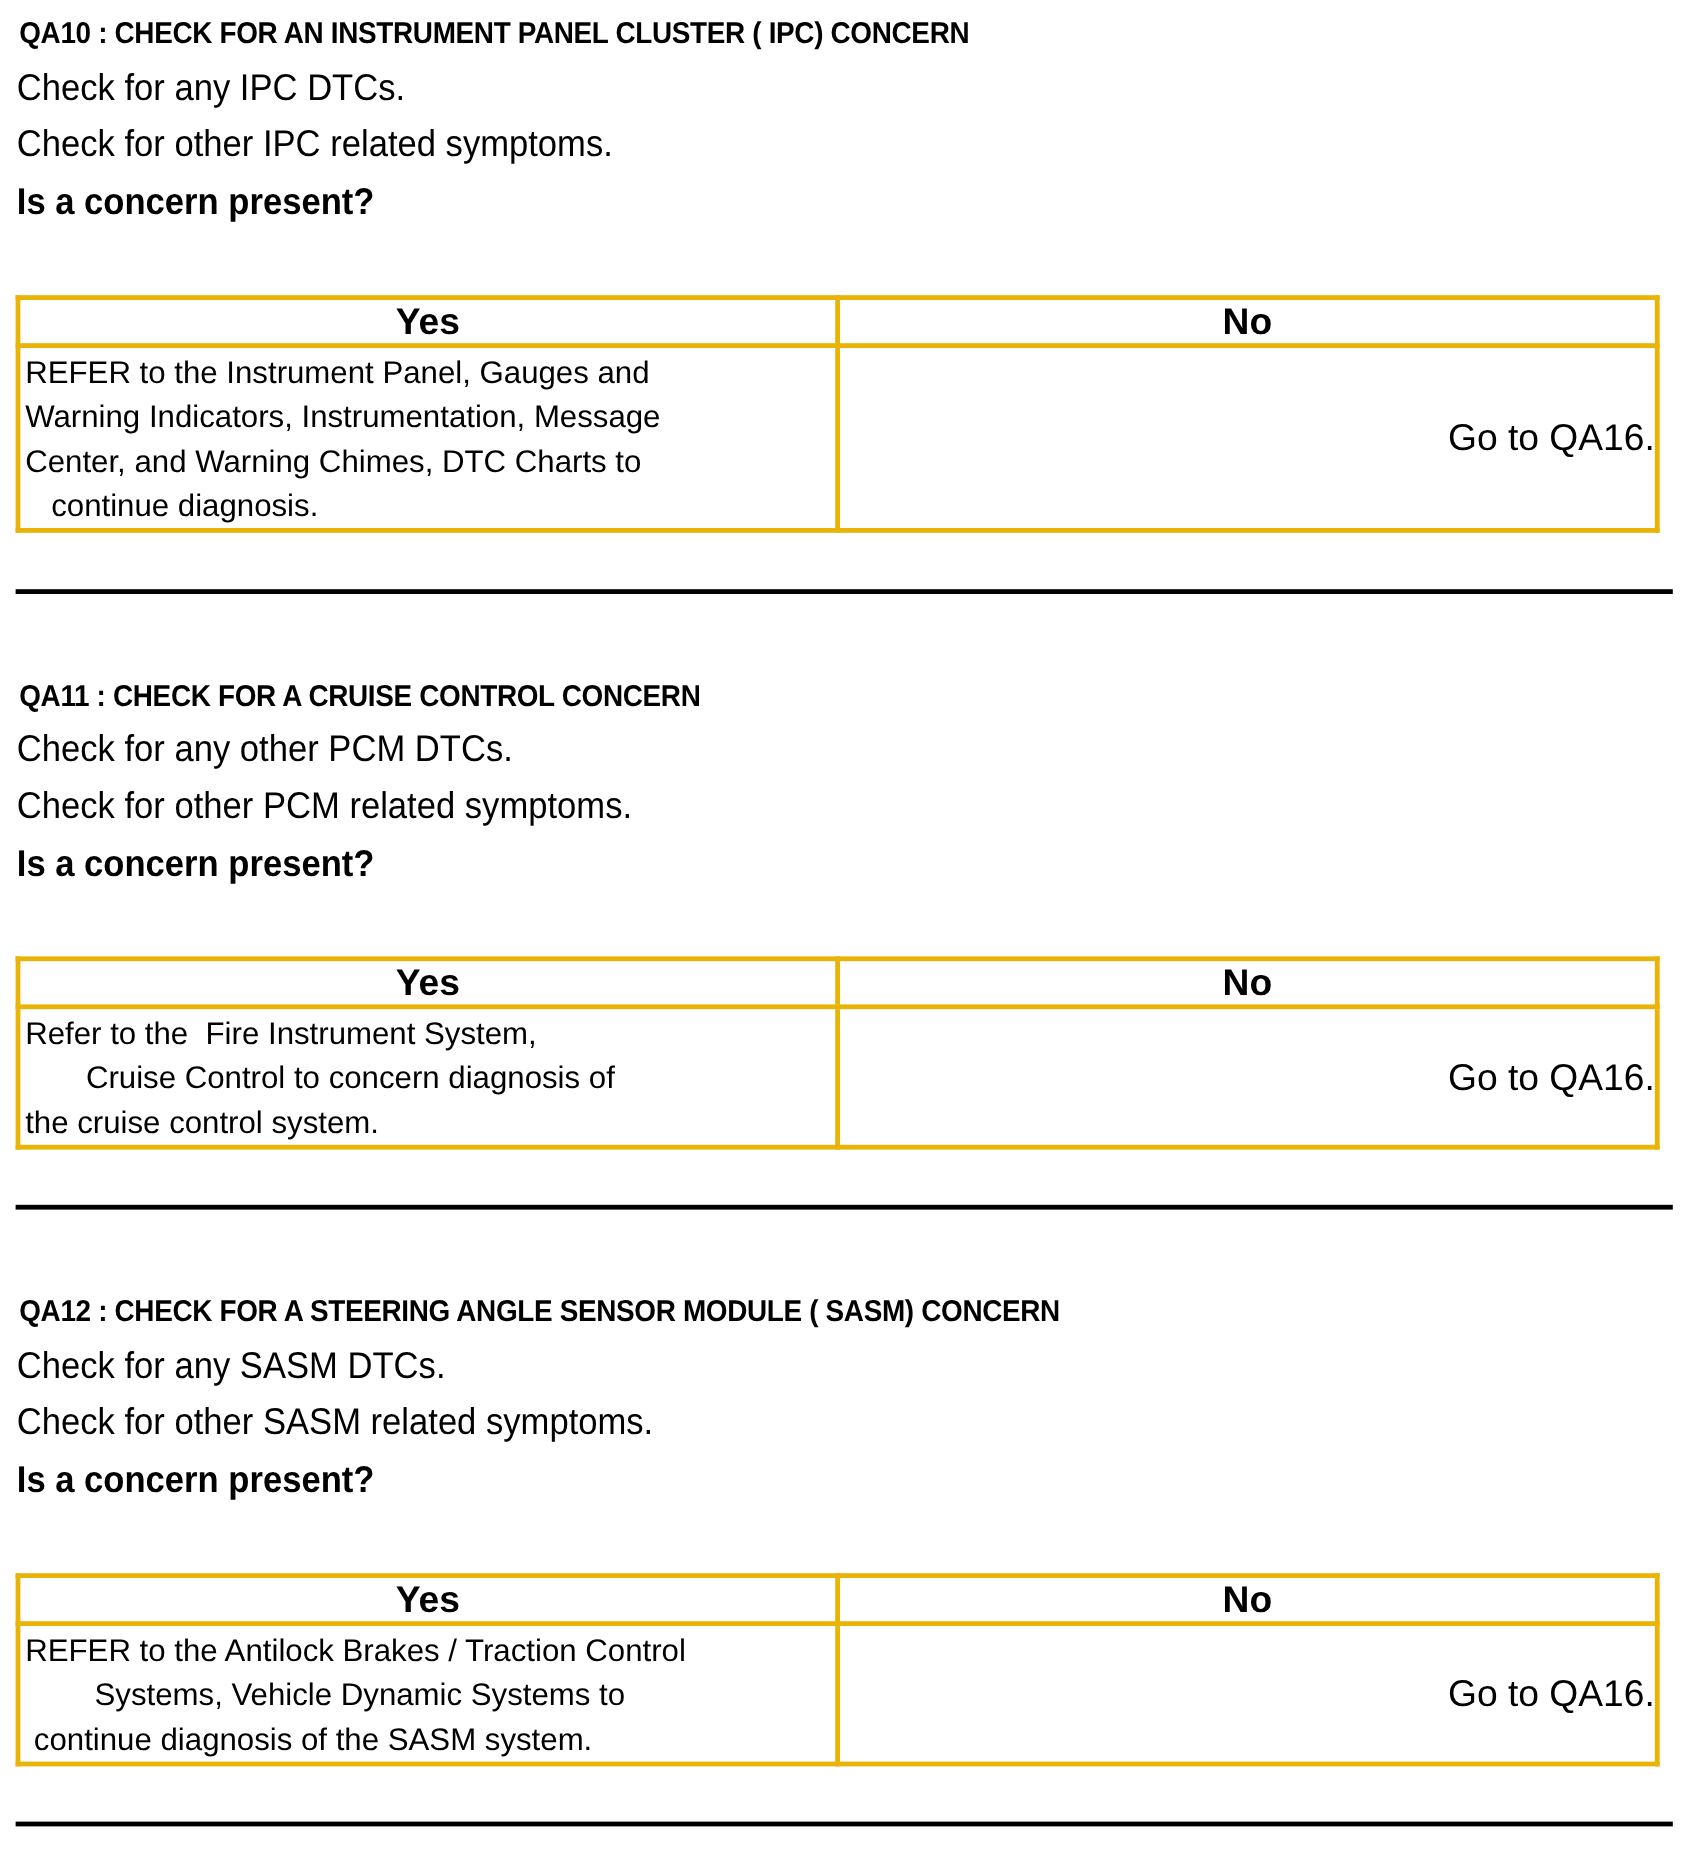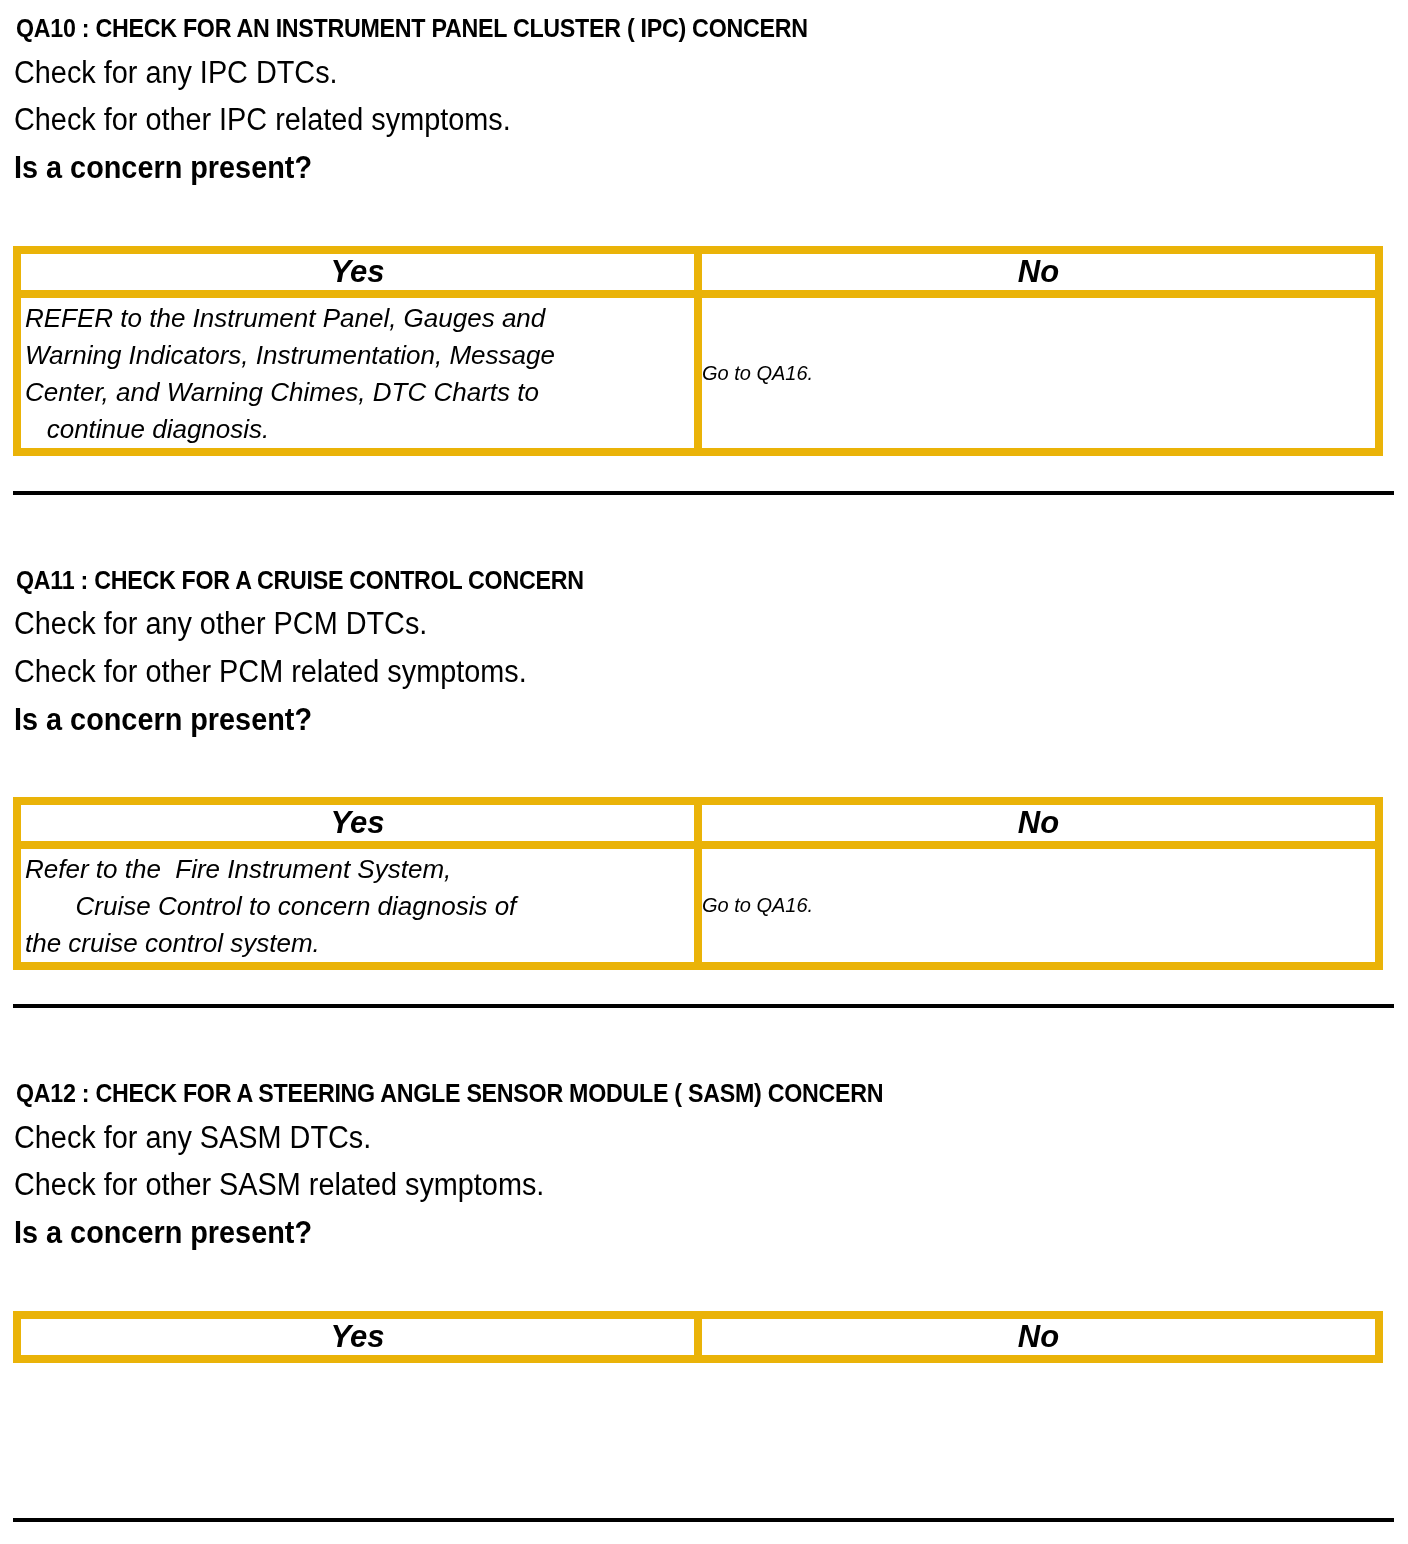--- a/index.html
+++ b/index.html
@@ -2,24 +2,24 @@
 <html><head>
   <meta charset="utf-8">
   <style>
     html, body { margin: 0; padding: 0; background: #ffffff; }
     body { width: 1408px; height: 1544px; position: relative; overflow: hidden; color: #000; font-family: "Liberation Sans", sans-serif; }
     .section { position: absolute; left: 0; width: 1408px; }
     .heading { position: absolute; left: 16px; font-weight: bold; font-size: 25px; letter-spacing: -0.3px; white-space: nowrap; transform: scaleX(0.93); transform-origin: left top; }
     .line { position: absolute; left: 14px; font-size: 31px; white-space: nowrap; transform: scaleX(0.93); transform-origin: left top; }
     .line.bold { font-weight: bold; }
     table.qa { position: absolute; left: 13px; width: 1370px; border-collapse: collapse; table-layout: fixed; }
-    table.qa th, table.qa td { border: 8px solid #eab308; padding: 0; font-style: italic; }
+    table.qa th, table.qa td { border: 4px solid #eab308; padding: 0; }
     table.qa th { height: 36px; font-size: 31px; font-weight: bold; text-align: center; line-height: 36px; }
     table.qa td.yes { font-size: 26px; line-height: 37px; text-align: left; padding: 2px 4px 0 4px; vertical-align: middle; }
-    table.qa td.no { font-size: 20px; text-align: left; vertical-align: middle; }
+    table.qa td.no { font-size: 31px; text-align: right; vertical-align: middle; }
     .yes-line { display: block; white-space: nowrap; }
     .rule { position: absolute; left: 13px; width: 1381px; height: 0; border-top: 4px solid #000; }
   </style>
 </head>
 <body>
 
 <div class="section" style="top:0;">
   <div class="heading" style="top:14px;">QA10 : CHECK FOR AN INSTRUMENT PANEL CLUSTER ( IPC) CONCERN</div>
   <div class="line" style="top:55px;">Check for any IPC  DTCs.</div>
   <div class="line" style="top:102px;">Check for other IPC related symptoms.</div>
@@ -84,16 +84,24 @@
   <table class="qa" style="top:1311px;">
     <colgroup>
         <col style="width:50%">
         <col style="width:50%">
       </colgroup>
     <tbody>
         <tr>
       <th>Yes</th>
       <th>No</th>
     </tr>
+    <tr style="height:114px;">
+      <td class="yes">
+        <span class="yes-line">REFER to the Antilock Brakes / Traction Control</span>
+        <span class="yes-line" style="white-space:pre;">        Systems, Vehicle Dynamic Systems to</span>
+        <span class="yes-line" style="white-space:pre;"> continue diagnosis of the SASM system.</span>
+      </td>
+      <td class="no">Go to QA16.</td>
+    </tr>
   </tbody>
     </table>
   <div class="rule" style="top:1518px;"></div>
 </div>
 
 </body></html>

